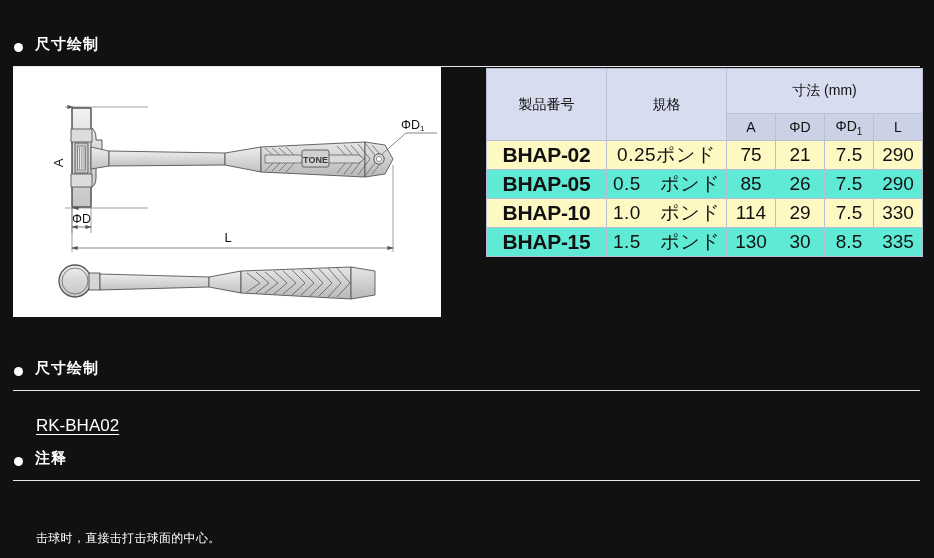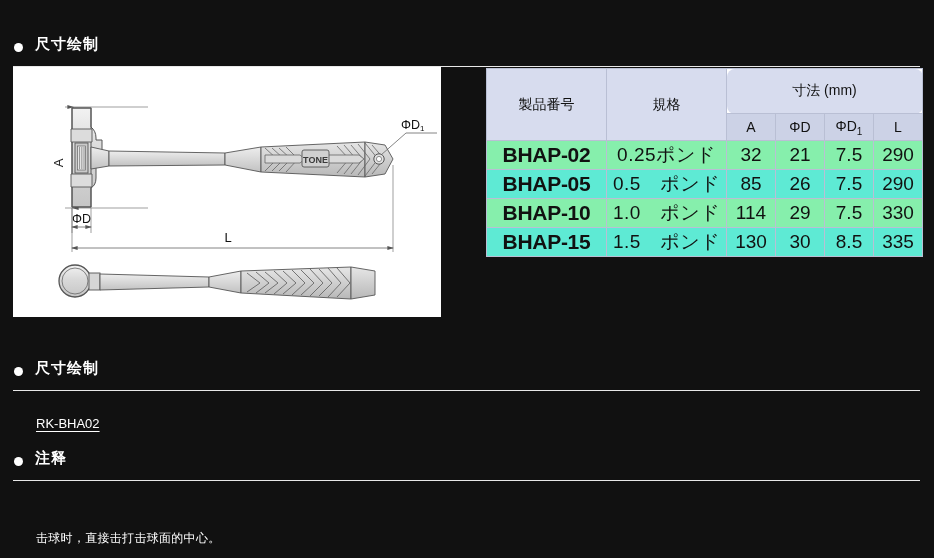--- a/index.html
+++ b/index.html
@@ -108,28 +108,28 @@
     letter-spacing: 0.5px;
   }
   td.dim {
     font-size: 19px;
   }
   .col-a  { width: 48px; }
   .col-d  { width: 48px; }
   .col-d1 { width: 48px; }
   .col-l  { width: 48px; }
   tr.alt td { background: #5eead4; }
-  tr.plain td { background: #86efac; }
+  tr.plain td { background: #fef9c3; }
   .sub1 { font-size: 10px; vertical-align: sub; }
 
   
   .link-item {
     position: absolute;
     left: 36px;
-    font-size: 13px;
+    font-size: 17px;
     color: #ffffff;
     text-decoration: underline;
     text-underline-offset: 3px;
     white-space: nowrap;
   }
   .note-text {
     position: absolute;
     left: 36px;
     font-size: 12px;
     color: #ffffff;
@@ -270,34 +270,34 @@
     </g>
   </svg>
 </div>
 
 <div class="spec-table-wrap">
   <table class="spec">
     <thead>
       <tr>
         <th rowspan="2">製品番号</th>
         <th rowspan="2">規格</th>
-        <th colspan="4" style="height:44px;border-radius:8px;">寸法 (mm)</th>
+        <th colspan="4" style="height:44px;">寸法 (mm)</th>
       </tr>
       <tr>
         <th class="subhead col-a">A</th>
         <th class="subhead col-d">ΦD</th>
         <th class="subhead col-d1"><span>ΦD</span><span class="sub1">1</span></th>
         <th class="subhead col-l">L</th>
       </tr>
     </thead>
     <tbody>
       <tr class="plain">
         <td class="model">BHAP-02</td>
         <td class="spec-val">0.25ポンド</td>
-        <td class="dim">32</td>
+        <td class="dim">75</td>
         <td class="dim">21</td>
         <td class="dim">7.5</td>
         <td class="dim">290</td>
       </tr>
       <tr class="alt">
         <td class="model">BHAP-05</td>
         <td class="spec-val">0.5　ポンド</td>
         <td class="dim">85</td>
         <td class="dim">26</td>
         <td class="dim">7.5</td>

